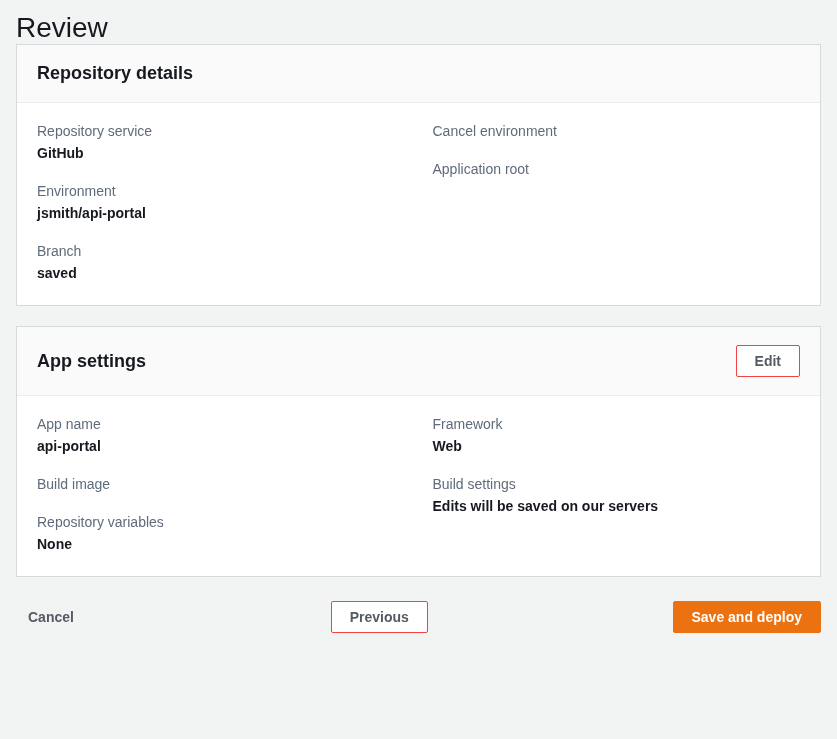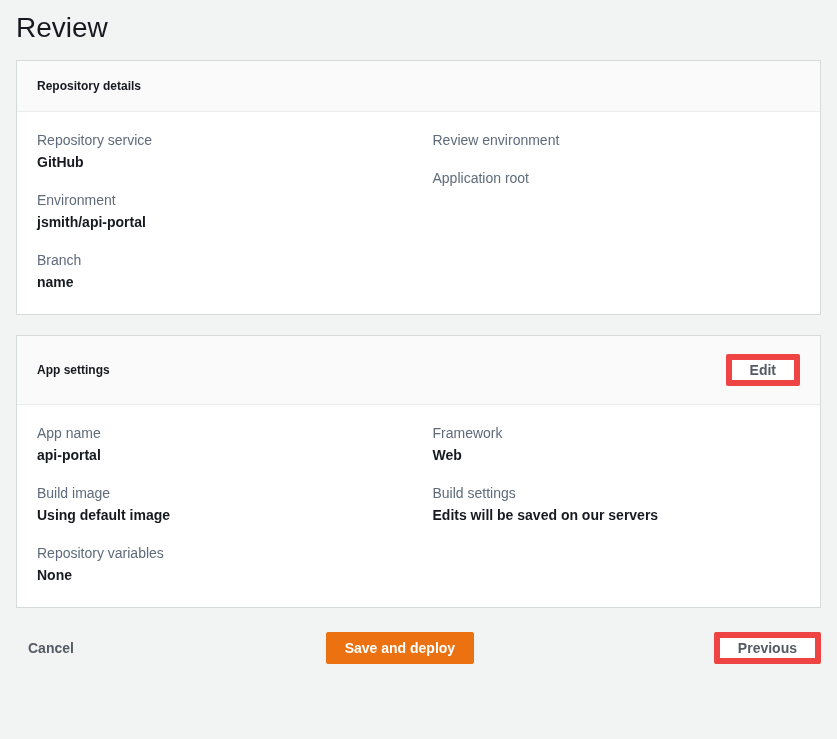--- a/index.html
+++ b/index.html
@@ -10,38 +10,37 @@
     body {
       font-family: "Amazon Ember", "Helvetica Neue", Arial, sans-serif;
       background: #f2f3f3;
       padding: 12px 16px 20px;
       width: 837px;
       color: #16191f;
     }
     h1.page-title {
       font-size: 28px;
       font-weight: 400;
-      margin-bottom: 16px;
       color: #16191f;
     }
     .panel {
       border: 1px solid #d5dbdb;
       background: #ffffff;
       margin-bottom: 20px;
     }
     .panel-header {
       background: #fafafa;
       border-bottom: 1px solid #eaeded;
       padding: 18px 20px;
       display: flex;
       justify-content: space-between;
       align-items: center;
     }
     .panel-header h2 {
-      font-size: 12px;
+      font-size: 18px;
       font-weight: 700;
       color: #16191f;
     }
     .panel-body {
       padding: 20px 20px 24px;
       display: flex;
       gap: 16px;
     }
     .col {
       flex: 1;
@@ -76,21 +75,21 @@
       font-size: 14px;
       font-weight: 700;
       border-radius: 2px;
       cursor: pointer;
       font-family: inherit;
       line-height: 1;
     }
     .btn-outline {
       background: #ffffff;
       color: #545b64;
-      border: 6px solid #ef4444;
+      border: 1px solid #ef4444;
     }
     .btn-link {
       background: transparent;
       border: none;
       color: #545b64;
       font-weight: 700;
       padding: 0 12px;
     }
     .btn-primary {
       background: #ec7211;
@@ -119,26 +118,26 @@
       <div class="field">
         <div class="field-label">Repository service</div>
         <div class="field-value">GitHub</div>
       </div>
       <div class="field">
         <div class="field-label">Environment</div>
         <div class="field-value">jsmith/api-portal</div>
       </div>
       <div class="field">
         <div class="field-label">Branch</div>
-        <div class="field-value">name</div>
+        <div class="field-value">saved</div>
       </div>
     </div>
     <div class="col">
       <div class="field">
-        <div class="field-label">Review environment</div>
+        <div class="field-label">Cancel environment</div>
         <div class="field-value"></div>
       </div>
       <div class="field">
         <div class="field-label">Application root</div>
         <div class="field-value"></div>
       </div>
     </div>
   </div>
 </section>
 
@@ -148,21 +147,20 @@
     <button class="btn btn-outline">Edit</button>
   </div>
   <div class="panel-body">
     <div class="col">
       <div class="field">
         <div class="field-label">App name</div>
         <div class="field-value">api-portal</div>
       </div>
       <div class="field">
         <div class="field-label">Build image</div>
-        <div class="field-value">Using default image</div>
       </div>
       <div class="field">
         <div class="field-label">Repository variables</div>
         <div class="field-value">None</div>
       </div>
     </div>
     <div class="col">
       <div class="field">
         <div class="field-label">Framework</div>
         <div class="field-value">Web</div>
@@ -170,15 +168,15 @@
       <div class="field">
         <div class="field-label">Build settings</div>
         <div class="field-value">Edits will be saved on our servers</div>
       </div>
     </div>
   </div>
 </section>
 
 <div class="footer-actions">
   <button class="btn btn-link">Cancel</button>
+  <button class="btn btn-outline">Previous</button>
   <button class="btn btn-primary">Save and deploy</button>
-  <button class="btn btn-outline">Previous</button>
 </div>
 
 </body></html>

